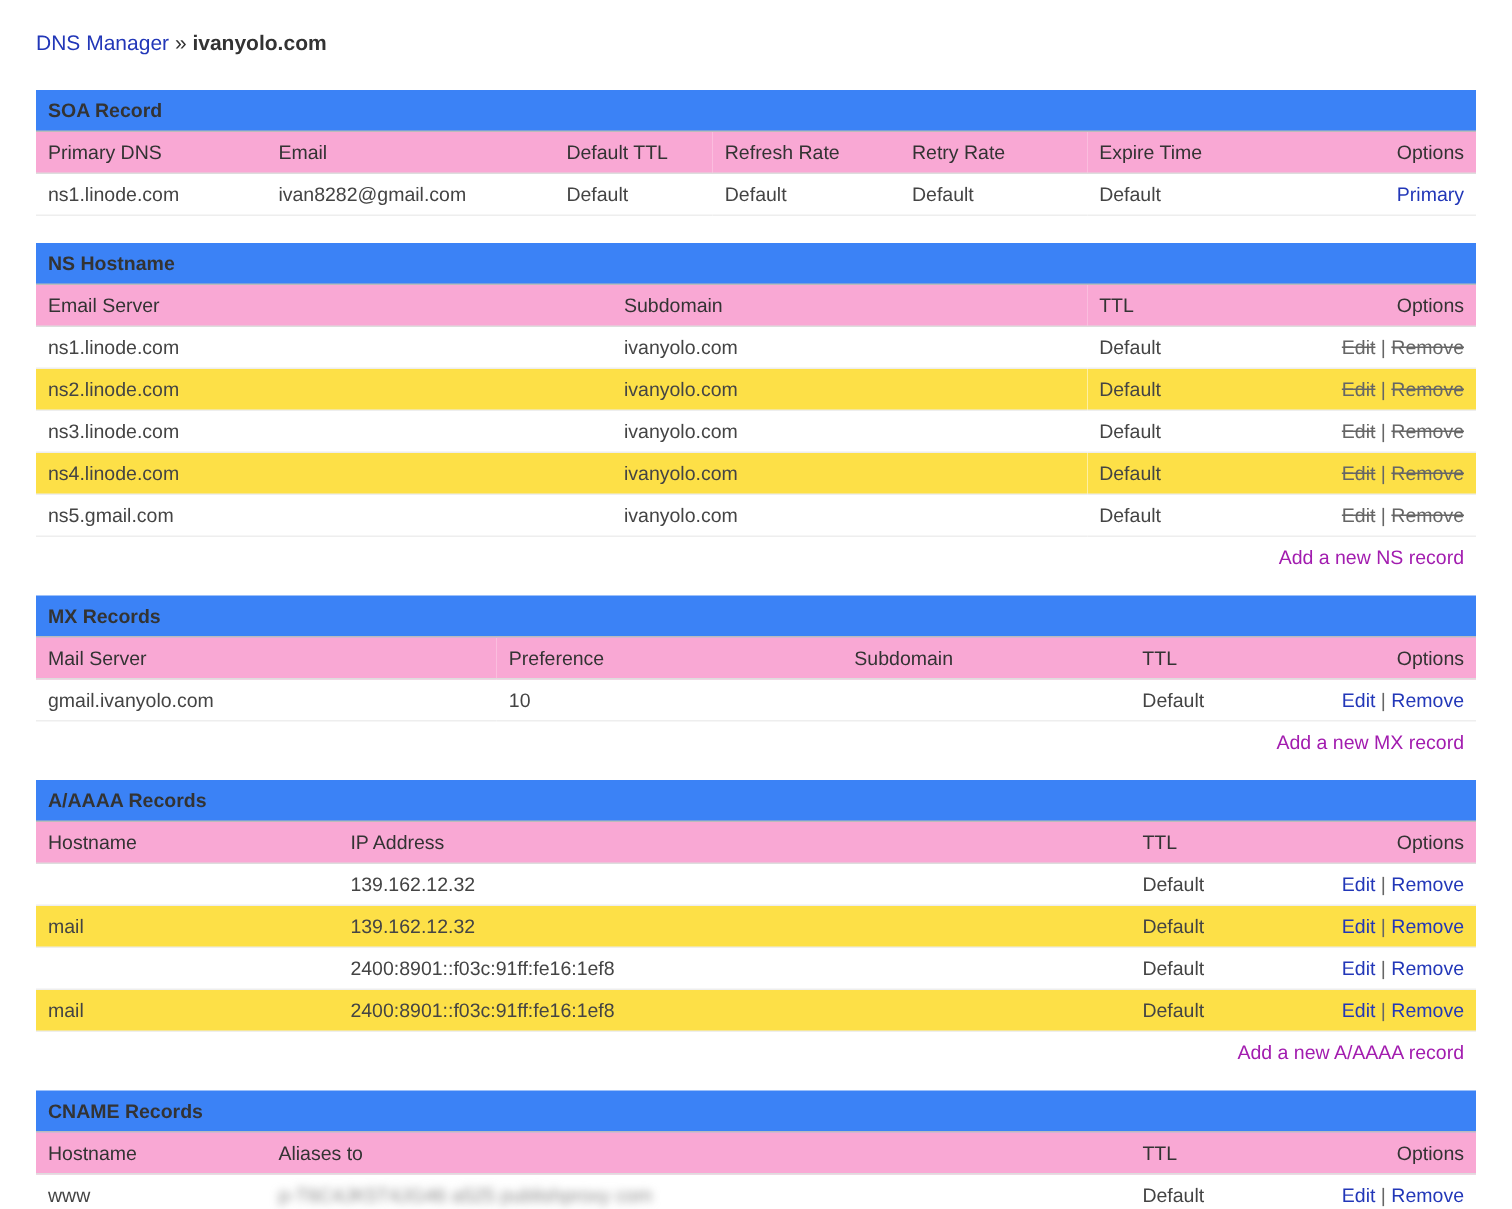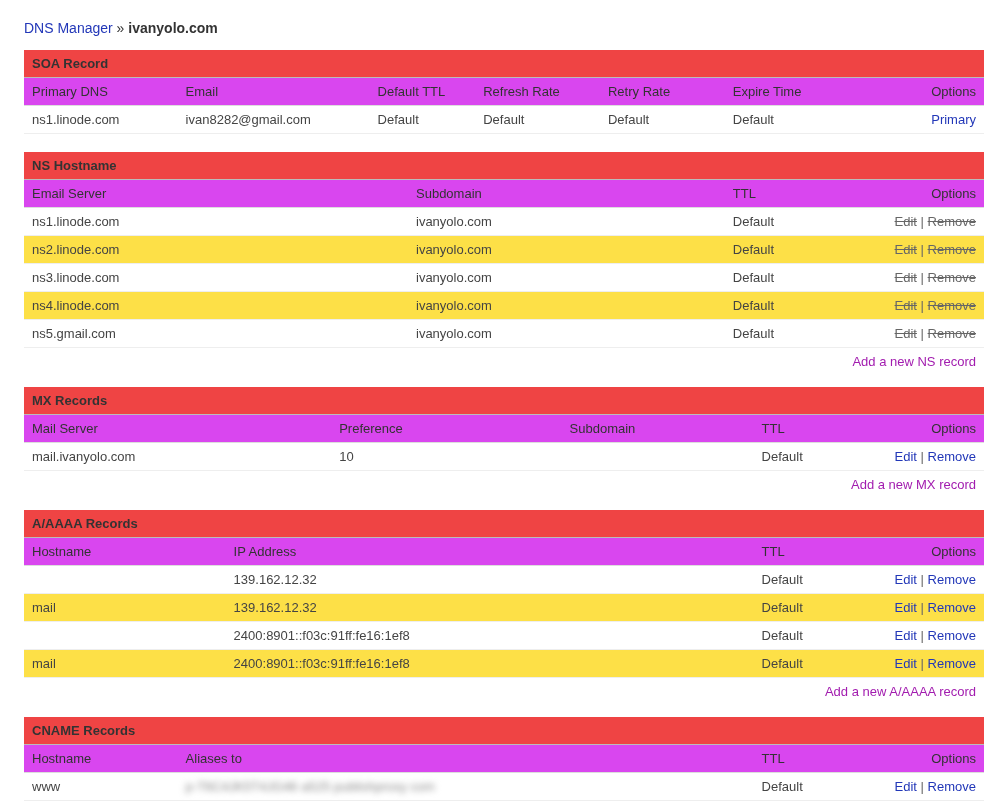--- a/index.html
+++ b/index.html
@@ -5,42 +5,42 @@
   * { box-sizing: border-box; margin: 0; padding: 0; }
   body {
     font-family: Arial, Helvetica, sans-serif;
     font-size: 13px;
     color: #333333;
     background: #ffffff;
     padding: 20px 24px;
   }
   .breadcrumb {
     font-size: 14px;
-    margin-bottom: 14px;
+    margin-bottom: 24px;
     font-weight: bold;
   }
   .breadcrumb a { color: #2237b8; text-decoration: none; font-weight: normal; }
   .breadcrumb .sep { color: #333; font-weight: normal; }
   .breadcrumb .current { color: #333; font-weight: bold; }
 
   .section { margin-bottom: 18px; }
   .section-header {
-    background: #ef4444;
+    background: #3b82f6;
     padding: 6px 8px;
     font-weight: bold;
     font-size: 13px;
     border-bottom: 1px solid #bbbbbb;
   }
   table {
     width: 100%;
     border-collapse: collapse;
     table-layout: fixed;
   }
   thead th {
-    background: #d946ef;
+    background: #f9a8d4;
     text-align: left;
     font-weight: normal;
     color: #333;
     padding: 6px 8px;
     border-bottom: 1px solid #dddddd;
     font-size: 13px;
   }
   thead th.right { text-align: right; }
   tbody td {
     padding: 6px 8px;
@@ -181,21 +181,21 @@
       <tr>
         <th>Mail Server</th>
         <th>Preference</th>
         <th>Subdomain</th>
         <th>TTL</th>
         <th class="right">Options</th>
       </tr>
     </thead>
     <tbody id="mx-body">
         <tr>
-          <td>mail.ivanyolo.com</td>
+          <td>gmail.ivanyolo.com</td>
           <td>10</td>
           <td></td>
           <td>Default</td>
           <td class="right"><a href="#" class="link">Edit</a><span class="sep-pipe"> | </span><a href="#" class="link">Remove</a></td>
         </tr>
       </tbody>
   </table>
   <div class="addrow">
     <a href="#">Add a new MX record</a>
   </div>

